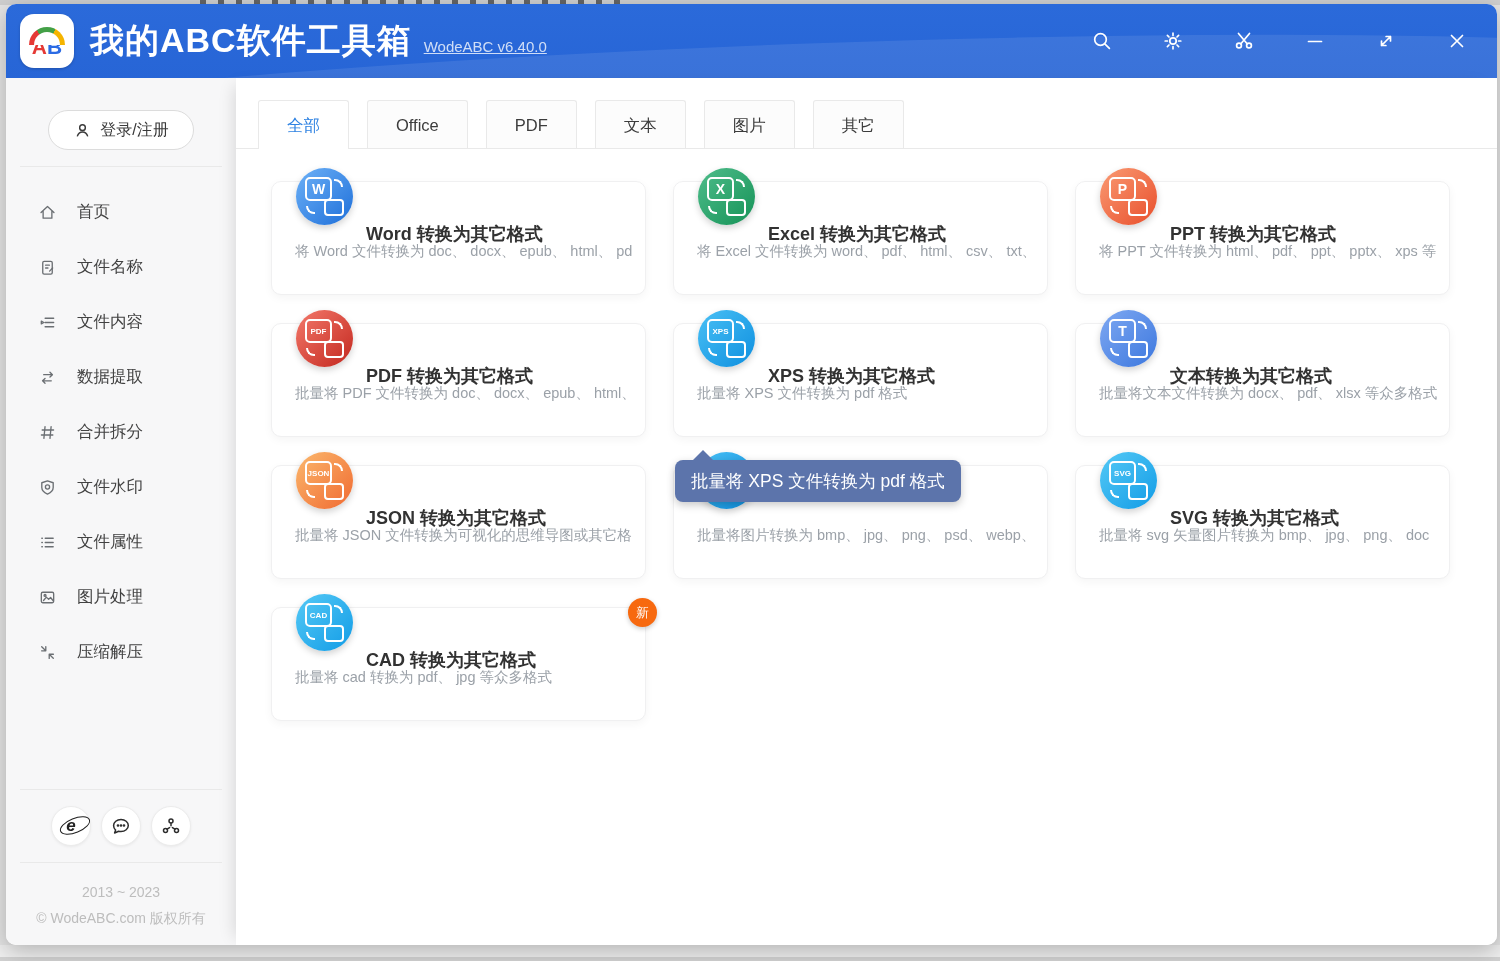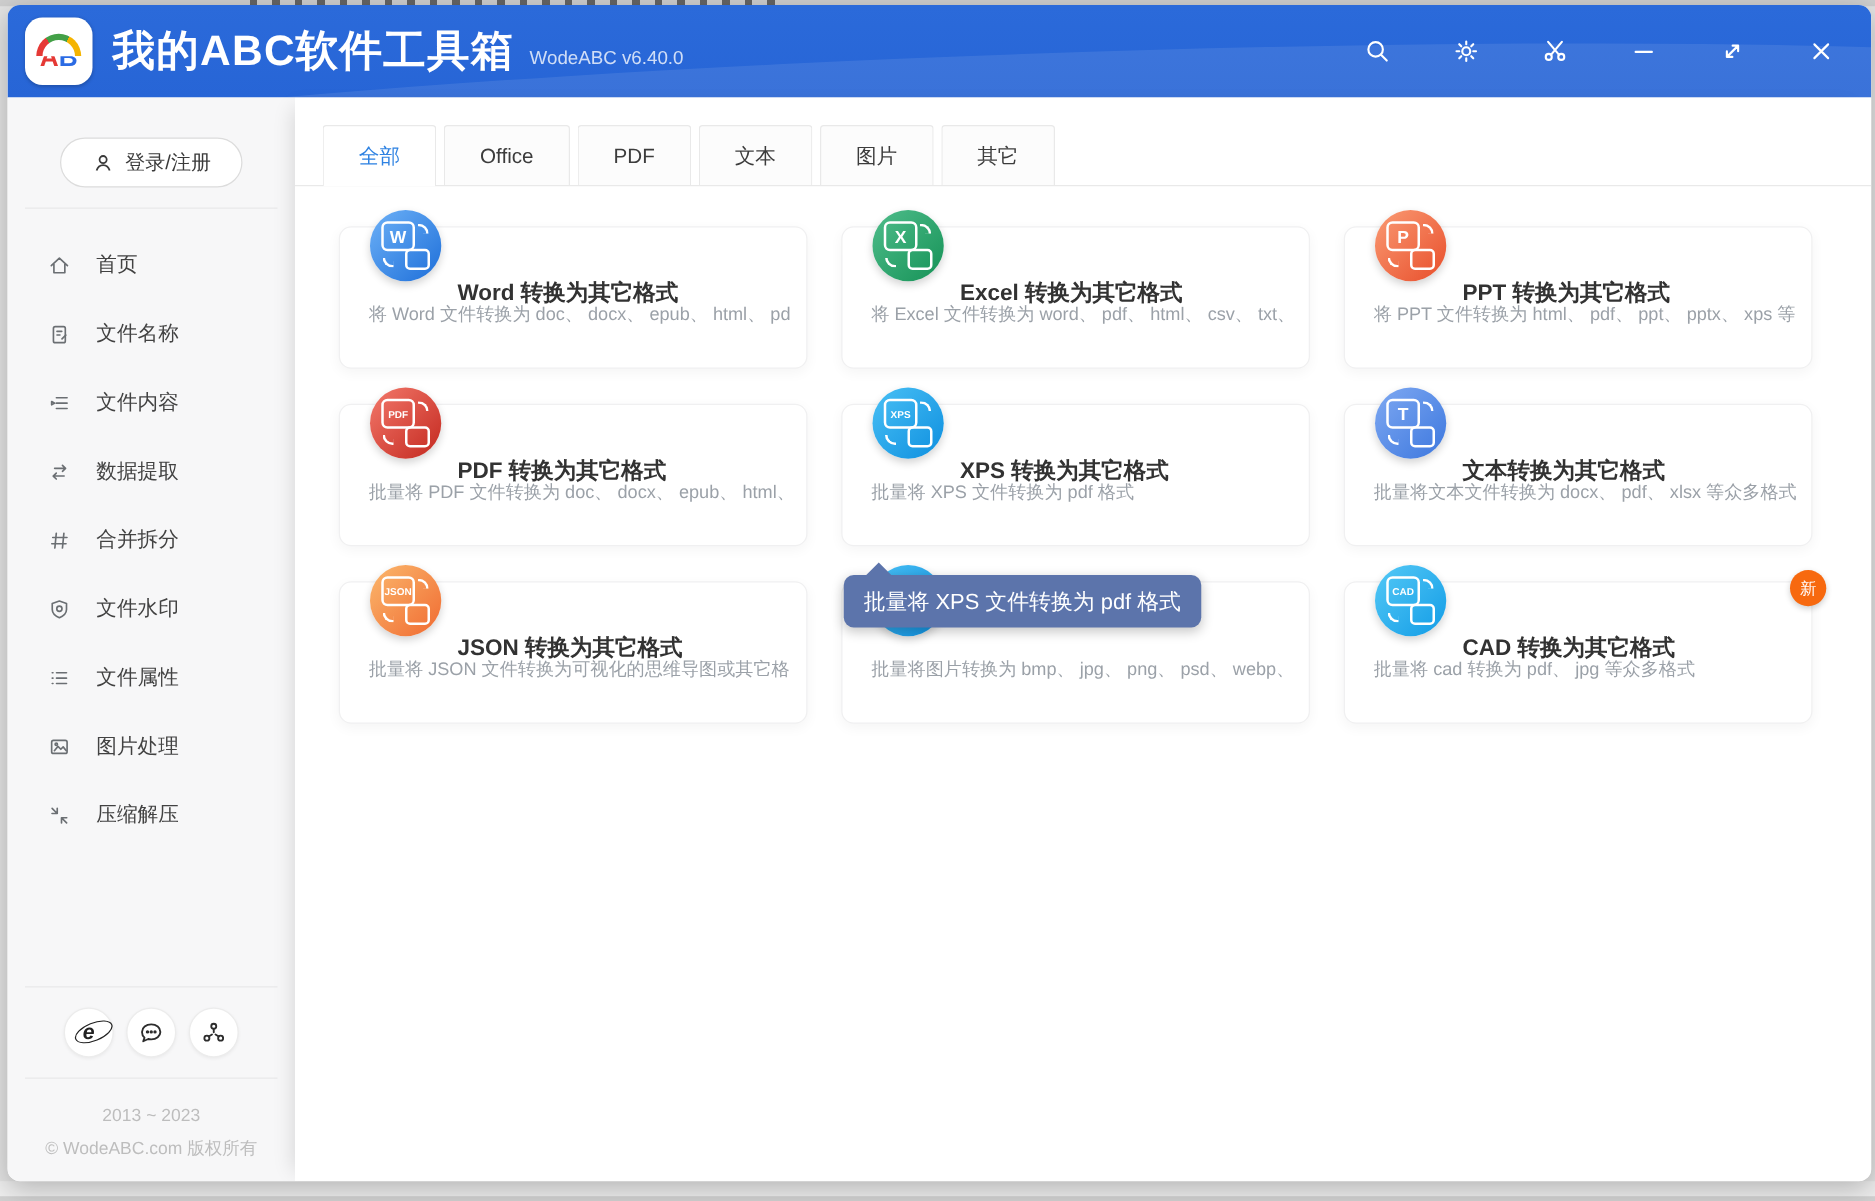--- a/index.html
+++ b/index.html
@@ -26,21 +26,21 @@
   .logo { width:54px; height:54px; background:#fff; border-radius:14px; flex:0 0 54px;
     display:flex; flex-direction:column; align-items:center; justify-content:center;
     box-shadow:0 1px 3px rgba(0,0,0,.2); }
   .logo-arc { width:36px; height:18px; border-radius:18px 18px 0 0; position:relative; margin-top:3px;
     background:conic-gradient(from -90deg at 50% 100%, #e53935 0 55deg, #43a047 55deg 118deg, #f5b400 118deg 180deg, transparent 180deg); }
   .logo-arc::after { content:""; position:absolute; left:5px; top:5px; width:26px; height:13px;
     border-radius:13px 13px 0 0; background:#fff; }
   .logo-ab { display:flex; margin-top:-10px; font-weight:800; font-size:21px; letter-spacing:0; }
   .logo-ab .la { color:#e53935; } .logo-ab .lb { color:#2b6be4; }
   .app-title { color:#fff; font-size:34px; font-weight:700; margin-left:16px; letter-spacing:1px; }
-  .app-version { color:rgba(255,255,255,.78); font-size:15px; margin-left:12px; margin-top:10px; }
+  .app-version { color:rgba(255,255,255,.78); font-size:15px; margin-left:12px; margin-top:10px;text-decoration:underline; }
   .tb-spacer { flex:1; }
   .tb-icons { display:flex; align-items:center; gap:47px; }
   .tb-btn { width:24px; height:24px; display:flex; align-items:center; justify-content:center; cursor:pointer; }
   .tb-btn svg { stroke:#fff; fill:none; stroke-width:1.7; stroke-linecap:round; stroke-linejoin:round; }
 
   
   .app-body { flex:1; display:flex; min-height:0; }
 
   
   .sidebar { width:230px; flex:0 0 230px; background:#f7f7f8; display:flex; flex-direction:column;
@@ -61,21 +61,21 @@
   .foot-divider { border-top:1px solid #e9e9e9; margin:0 14px 16px 14px; }
   .foot-circles { display:flex; justify-content:center; gap:10px; margin-bottom:16px; }
   .circle-btn { width:40px; height:40px; border-radius:50%; background:#fff; border:1px solid #ececec;
     box-shadow:0 1px 3px rgba(0,0,0,.06); display:flex; align-items:center; justify-content:center; cursor:pointer; }
   .circle-btn svg { stroke:#2d2d2d; fill:none; stroke-width:1.5; stroke-linecap:round; stroke-linejoin:round; }
   .copyright { text-align:center; color:#bdbdbd; font-size:14px; line-height:26px; }
 
   
   .main { flex:1; background:#fff; position:relative; z-index:2;
     box-shadow:-9px 0 16px -8px rgba(0,0,0,.14); }
-  .tabbar { display:flex; gap:6px; padding-left:22px; margin-top:22px; border-bottom:1px solid #e9e9e9; }
+  .tabbar { display:flex; gap:18px; padding-left:22px; margin-top:22px; border-bottom:1px solid #e9e9e9; }
   .tab { padding:0 28px; height:48px; line-height:48px; font-size:16.5px; color:#3c3c3c;
     background:#fcfcfc; border:1px solid #e9e9e9; border-bottom:none; border-radius:3px 3px 0 0;
     margin-bottom:0; cursor:pointer; position:relative; }
   .tab.active { background:#fff; color:#2e82e2; margin-bottom:-1px; height:49px; }
 
   .cards { display:grid; grid-template-columns:repeat(3,375px); gap:28px 27px; padding:32px 0 0 35px; }
   .card { position:relative; height:114px; background:#fff; border:1px solid #f0f0f1; border-radius:10px;
     box-shadow:0 3px 10px rgba(0,0,0,.045); cursor:pointer; }
   .card-title { position:absolute; left:94px; top:40px; font-size:18px; font-weight:700; color:#323232; }
   .card-desc { position:absolute; left:23px; top:60px; right:8px; font-size:14.5px; color:#9ba1a8;
@@ -371,20 +371,30 @@
           <div class="card-title">JSON 转换为其它格式</div>
           <div class="card-desc">批量将 JSON 文件转换为可视化的思维导图或其它格</div>
         </div>
 
         <div class="card">
           <div class="conv g-img"></div>
           <div class="card-title"></div>
           <div class="card-desc">批量将图片转换为 bmp、 jpg、 png、 psd、 webp、</div>
         </div>
 
+        <div class="card">
+          <div class="conv g-svg">
+              <span class="b1 sm">SVG</span>
+              <span class="a1"></span>
+              <span class="a2"></span>
+              <span class="b2"></span>
+            </div>
+          <div class="card-title">SVG 转换为其它格式</div>
+          <div class="card-desc">批量将 svg 矢量图片转换为 bmp、 jpg、 png、 doc</div>
+        </div>
 
         <div class="card">
           <div class="conv g-cad">
               <span class="b1 sm">CAD</span>
               <span class="a1"></span>
               <span class="a2"></span>
               <span class="b2"></span>
             </div>
           <div class="card-title">CAD 转换为其它格式</div>
           <div class="card-desc">批量将 cad 转换为 pdf、 jpg 等众多格式</div>

